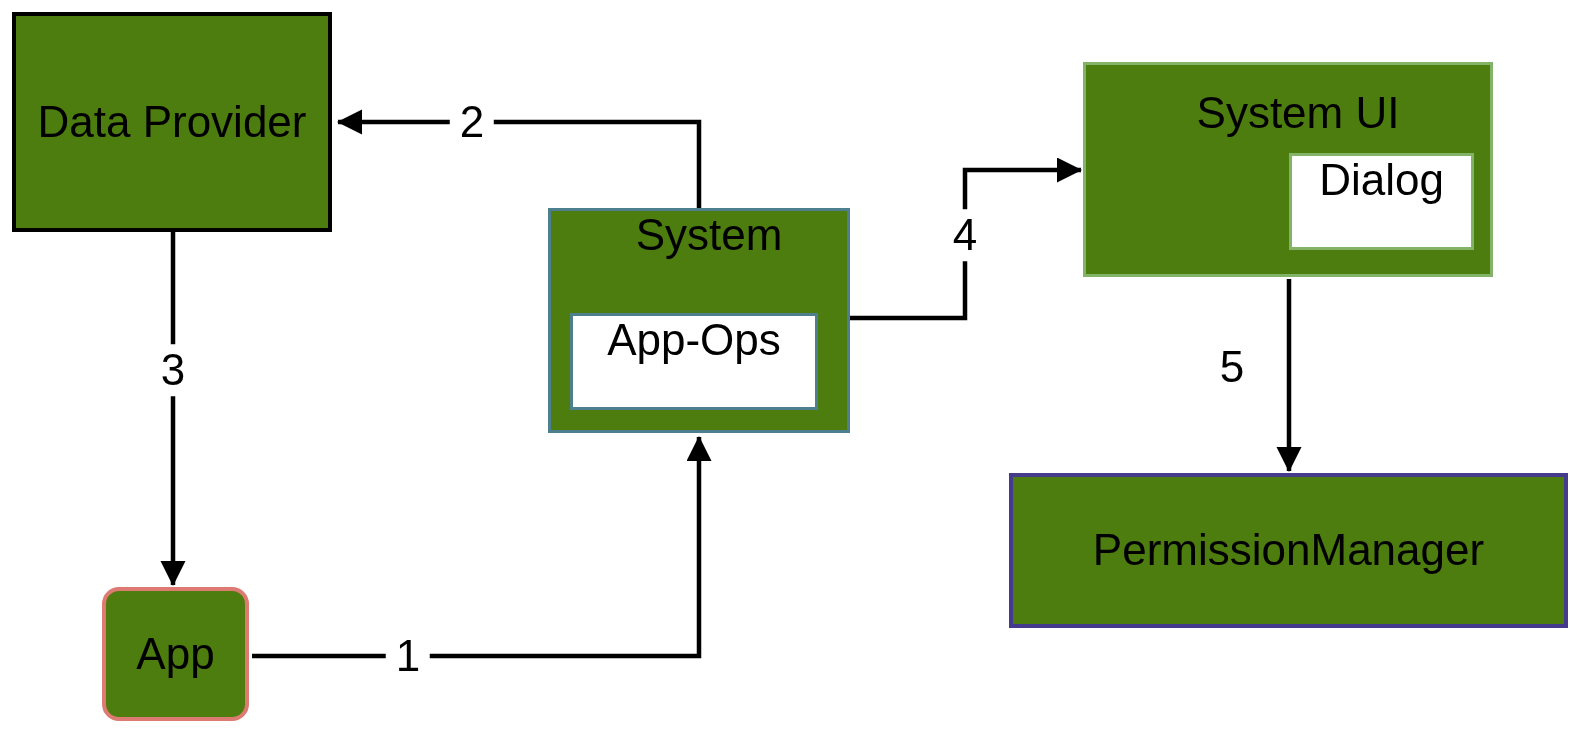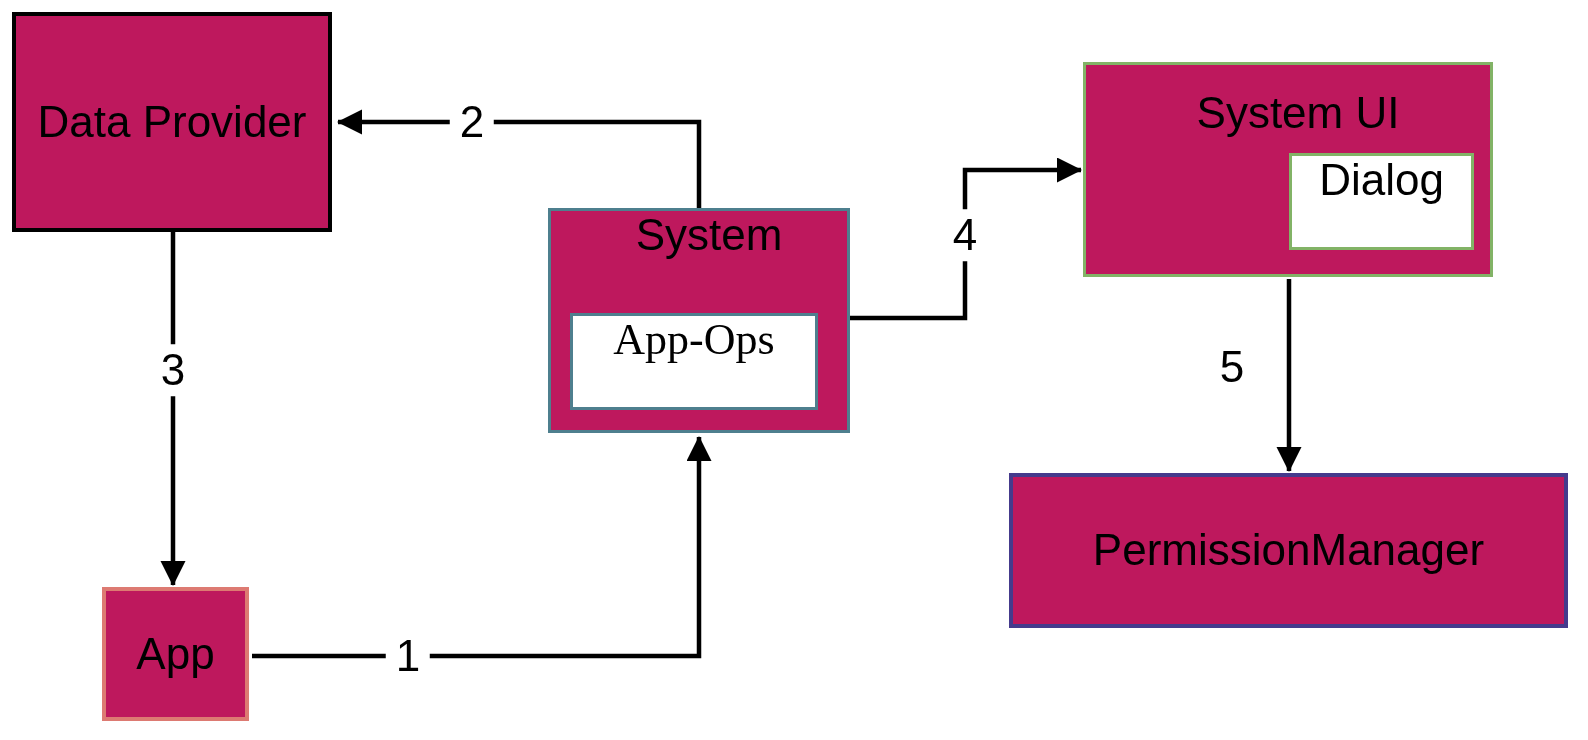--- a/index.html
+++ b/index.html
@@ -9,21 +9,21 @@
     height: 740px;
     background: #ffffff;
     font-family: "Liberation Sans", "DejaVu Sans", sans-serif;
     color: #000000;
     overflow: hidden;
   }
   #edges-svg { position: absolute; left: 0; top: 0; width: 1588px; height: 740px; }
   #edges-svg path.edge { fill: none; stroke: #000000; stroke-width: 4.5px; }
   .node {
     position: absolute;
-    background: #be185d;
+    background: #4d7c0f;
     box-sizing: border-box;
     font-size: 44px;
     line-height: 1.1;
   }
   .node.center { display: flex; align-items: center; justify-content: center; }
   .node-title {
     position: absolute;
     left: 0; right: 0; top: 0;
     text-align: center;
     margin-left: 20px;
@@ -78,27 +78,27 @@
     <path class="edge" d="M699,210 L699,122 L338,122" marker-end="url(#arrowhead)"></path>
     <path class="edge" d="M173,232 L173,585 " marker-end="url(#arrowhead)"></path>
     <path class="edge" d="M850,318 L965,318 L965,170 L1081,170" marker-end="url(#arrowhead)"></path>
     <path class="edge" d="M1289,279 L1289,471" marker-end="url(#arrowhead)"></path>
   </svg>
 
   <div class="node center" id="node-data-provider" style="border-color: rgb(0, 0, 0);">
     <span>Data Provider</span>
   </div>
 
-  <div class="node center" id="node-app" style="border-color: rgb(221, 122, 114);">
+  <div class="node center" id="node-app" style="border-color: rgb(221, 122, 114); border-radius: 17px;">
     <span>App</span>
   </div>
 
   <div class="node" id="node-system" style="border-color: rgb(78, 127, 142);">
     <div class="node-title">System</div>
-    <div class="inner-node" id="node-app-ops" style="border-color: rgb(78, 127, 142); font-family: Liberation Serif, serif;">
+    <div class="inner-node" id="node-app-ops" style="border-color: rgb(78, 127, 142);">
       <span>App-Ops</span>
     </div>
   </div>
 
   <div class="node" id="node-system-ui" style="border-color: rgb(130, 179, 102);">
     <div class="node-title">System UI</div>
     <div class="inner-node" id="node-dialog" style="border-color: rgb(130, 179, 102);">
       <span>Dialog</span>
     </div>
   </div>

